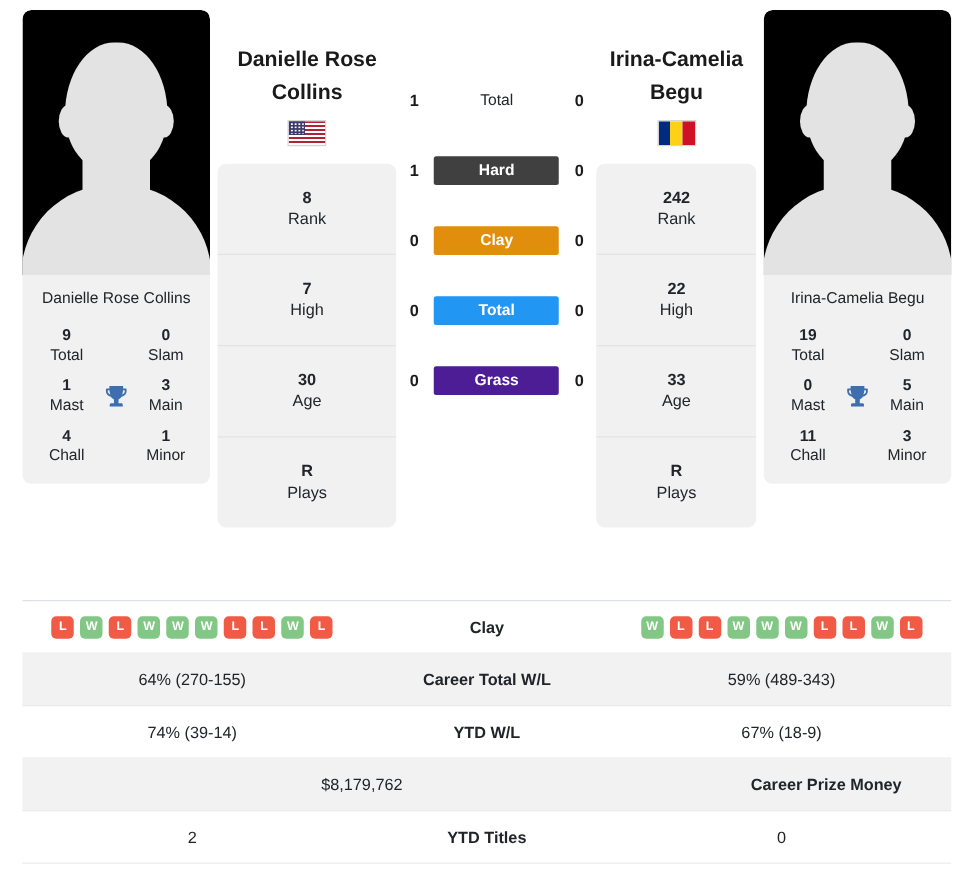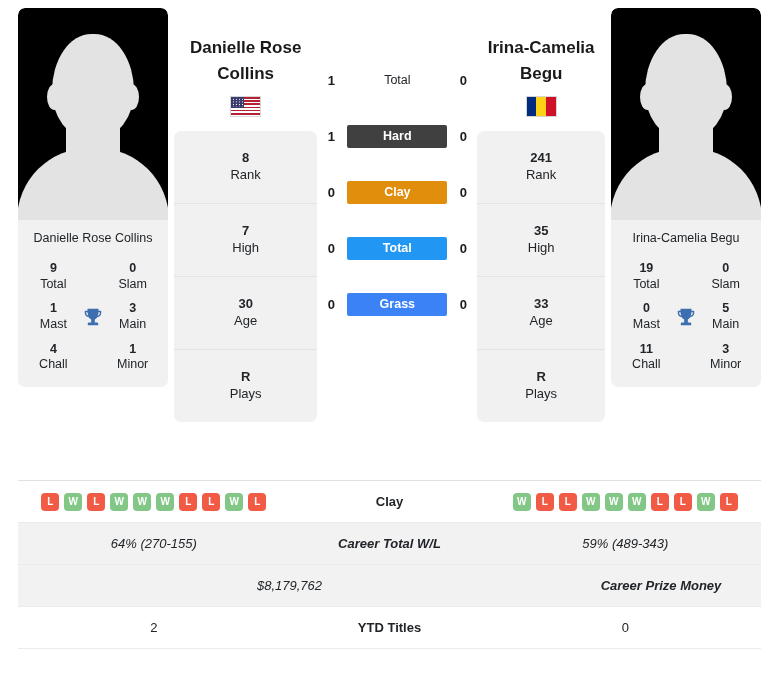--- a/index.html
+++ b/index.html
@@ -256,21 +256,21 @@
     margin: 10px 18px 0 18px;
     width: 743px;
     box-sizing: border-box;
   }
   .cmp-row {
     display: flex;
     align-items: center;
     height: 41px;
     border-bottom: 1px solid #e9ecef;
   }
-  .cmp-row.striped { background: #f2f2f2; font-style: italic; }
+  .cmp-row.striped { background: #f2f2f2; }
   .cmp-cell {
     flex: 1 1 0;
     text-align: center;
     font-size: 13px;
     color: #212529;
   }
   .cmp-cell.mid {
     font-weight: bold;
     flex: 0 0 200px;
   }
@@ -396,41 +396,41 @@
         <div class="surf-pill" style="background:#e08e0b">Clay</div>
         <div class="surf-score">0</div>
       </div>
       <div class="surface-row">
         <div class="surf-score">0</div>
         <div class="surf-pill" style="background:#2196f3">Total</div>
         <div class="surf-score">0</div>
       </div>
       <div class="surface-row">
         <div class="surf-score">0</div>
-        <div class="surf-pill" style="background:#3b82f6">Grass</div>
+        <div class="surf-pill" style="background:#4c1d95">Grass</div>
         <div class="surf-score">0</div>
       </div>
     </div>
 
     <div class="name-col">
       <div class="player-name">Irina-Camelia Begu</div>
       <div class="flag-wrap">
         <div class="flag flag-ro">
           <i class="b"></i>
           <i class="y"></i>
           <i class="r"></i>
         </div>
       </div>
       <div class="attr-card">
         <div class="attr-row">
-          <span class="num">241</span>
+          <span class="num">242</span>
           <span class="lbl">Rank</span>
         </div>
         <div class="attr-row">
-          <span class="num">35</span>
+          <span class="num">22</span>
           <span class="lbl">High</span>
         </div>
         <div class="attr-row">
           <span class="num">33</span>
           <span class="lbl">Age</span>
         </div>
         <div class="attr-row">
           <span class="num">R</span>
           <span class="lbl">Plays</span>
         </div>
@@ -524,20 +524,25 @@
           </div>
       </div>
     </div>
 
     <div class="cmp-row striped">
       <div class="cmp-cell">64% (270-155)</div>
       <div class="cmp-cell mid">Career Total W/L</div>
       <div class="cmp-cell">59% (489-343)</div>
     </div>
 
+    <div class="cmp-row">
+      <div class="cmp-cell">74% (39-14)</div>
+      <div class="cmp-cell mid">YTD W/L</div>
+      <div class="cmp-cell">67% (18-9)</div>
+    </div>
 
     <div class="cmp-row striped">
       <div class="cmp-cell">$8,179,762</div>
       <div class="cmp-cell mid">Career Prize Money</div>
     </div>
 
     <div class="cmp-row">
       <div class="cmp-cell">2</div>
       <div class="cmp-cell mid">YTD Titles</div>
       <div class="cmp-cell">0</div>

